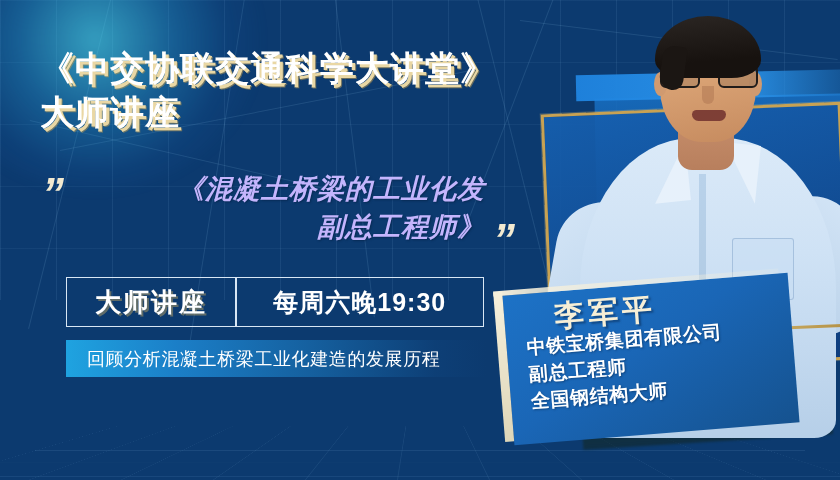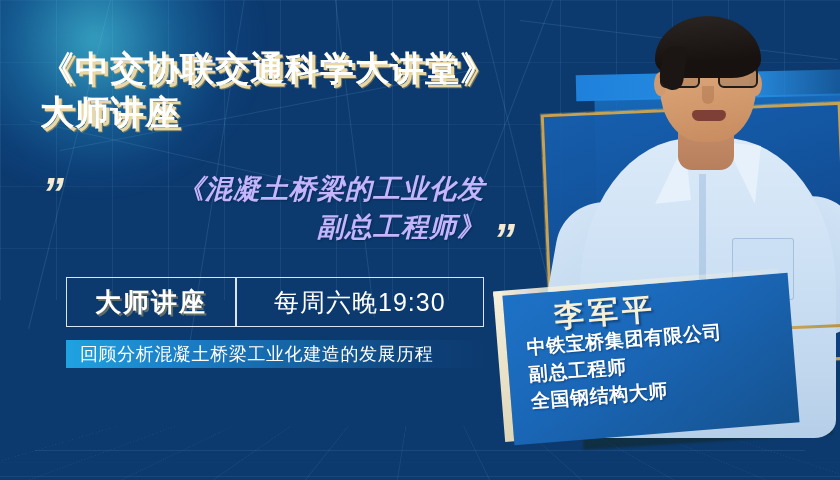--- a/index.html
+++ b/index.html
@@ -176,27 +176,27 @@
     border:1.6px solid #d8e6f4;display:flex;align-items:center;
   }
   .info-left{
     width:168px;height:100%;display:flex;align-items:center;justify-content:center;
     font-size:26px;font-weight:700;color:#ffffff;letter-spacing:2px;
     text-shadow:2px 2px 0 rgba(200,170,95,0.45);
   }
   .info-div{width:1.6px;height:100%;background:#d8e6f4;}
   .info-right{
     flex:1;height:100%;display:flex;align-items:center;justify-content:center;
-    font-size:25px;font-weight:400;color:#ffffff;letter-spacing:1px;
+    font-size:25px;font-weight:700;color:#ffffff;letter-spacing:1px;
   }
 
   .tagline{
-    position:absolute;left:66px;top:340px;width:420px;height:28px;
+    position:absolute;left:66px;top:340px;width:420px;height:37px;
     background:linear-gradient(90deg,#1fa3e0 0%,#1b7fc8 26%,#15609f 58%,rgba(16,74,134,0.30) 88%,rgba(14,62,120,0) 100%);
-    display:flex;align-items:center;padding-left:14px;
+    display:flex;align-items:center;padding-left:21px;
     font-size:18px;color:#ffffff;letter-spacing:.6px;
   }
 
   
   .sp-panel{
     position:absolute;left:508px;top:284px;width:286px;height:150px;
     transform:rotate(-4.6deg);
   }
   .sp-bg{
     position:absolute;inset:0;

